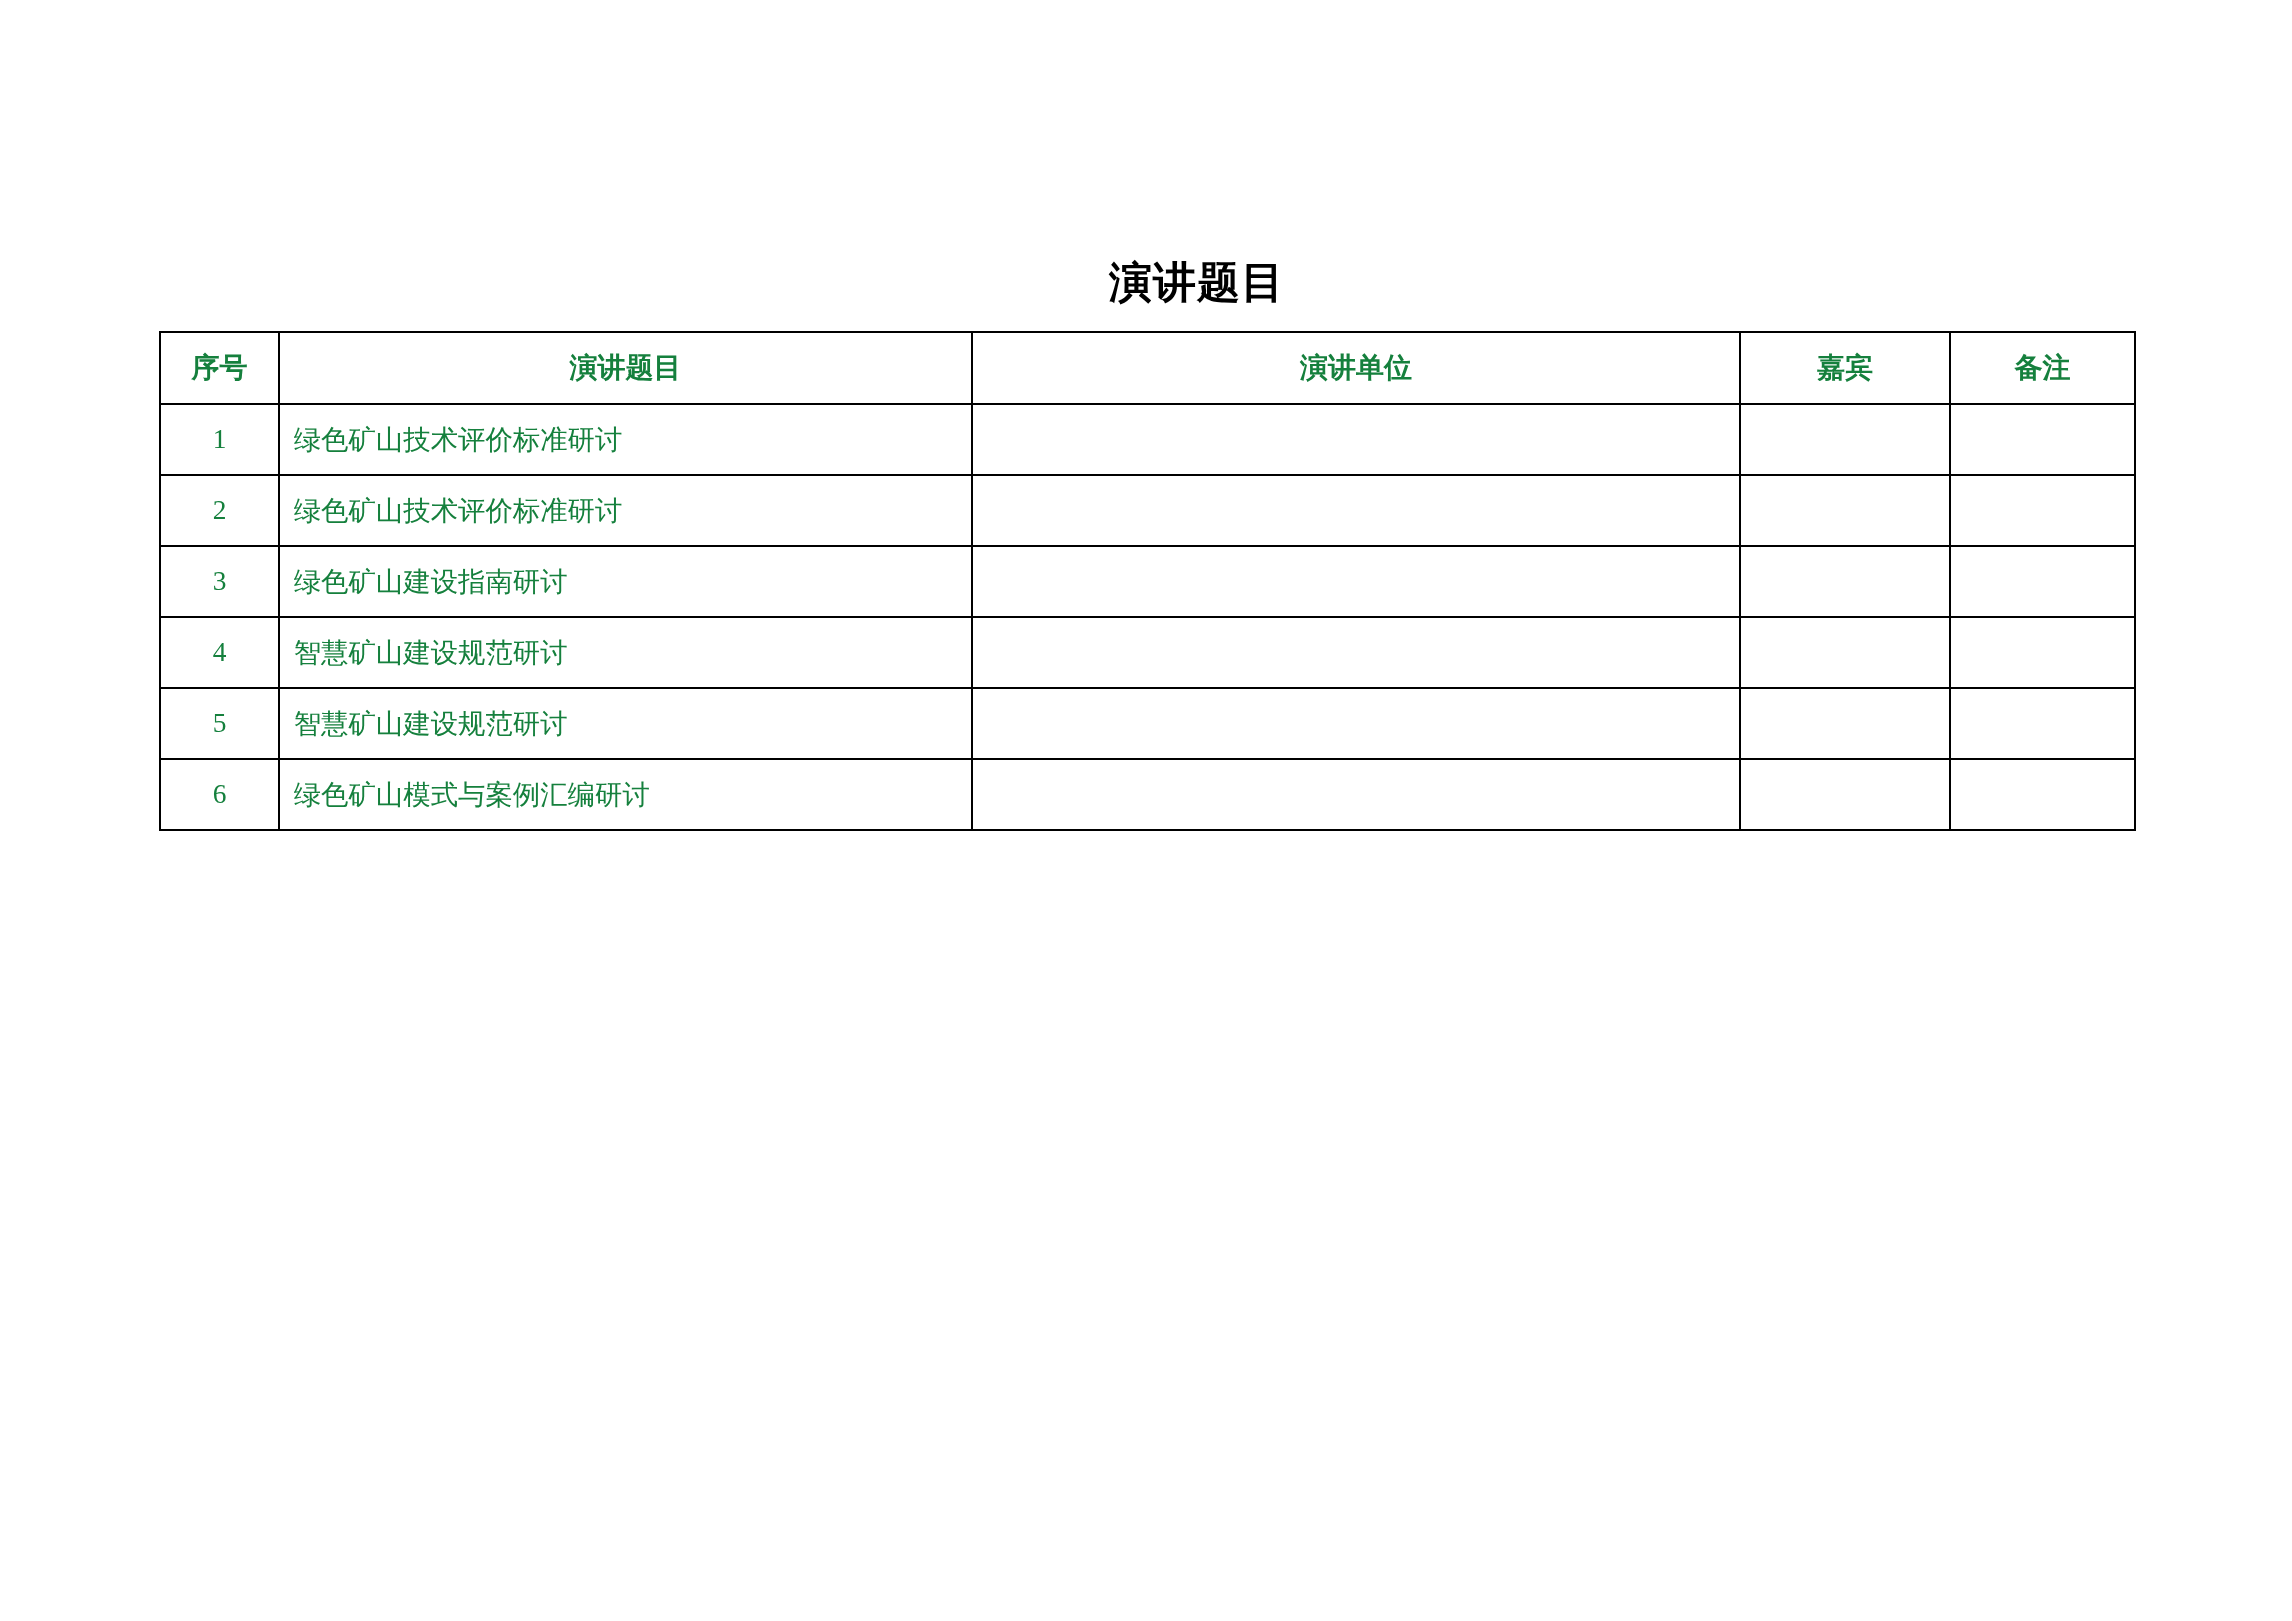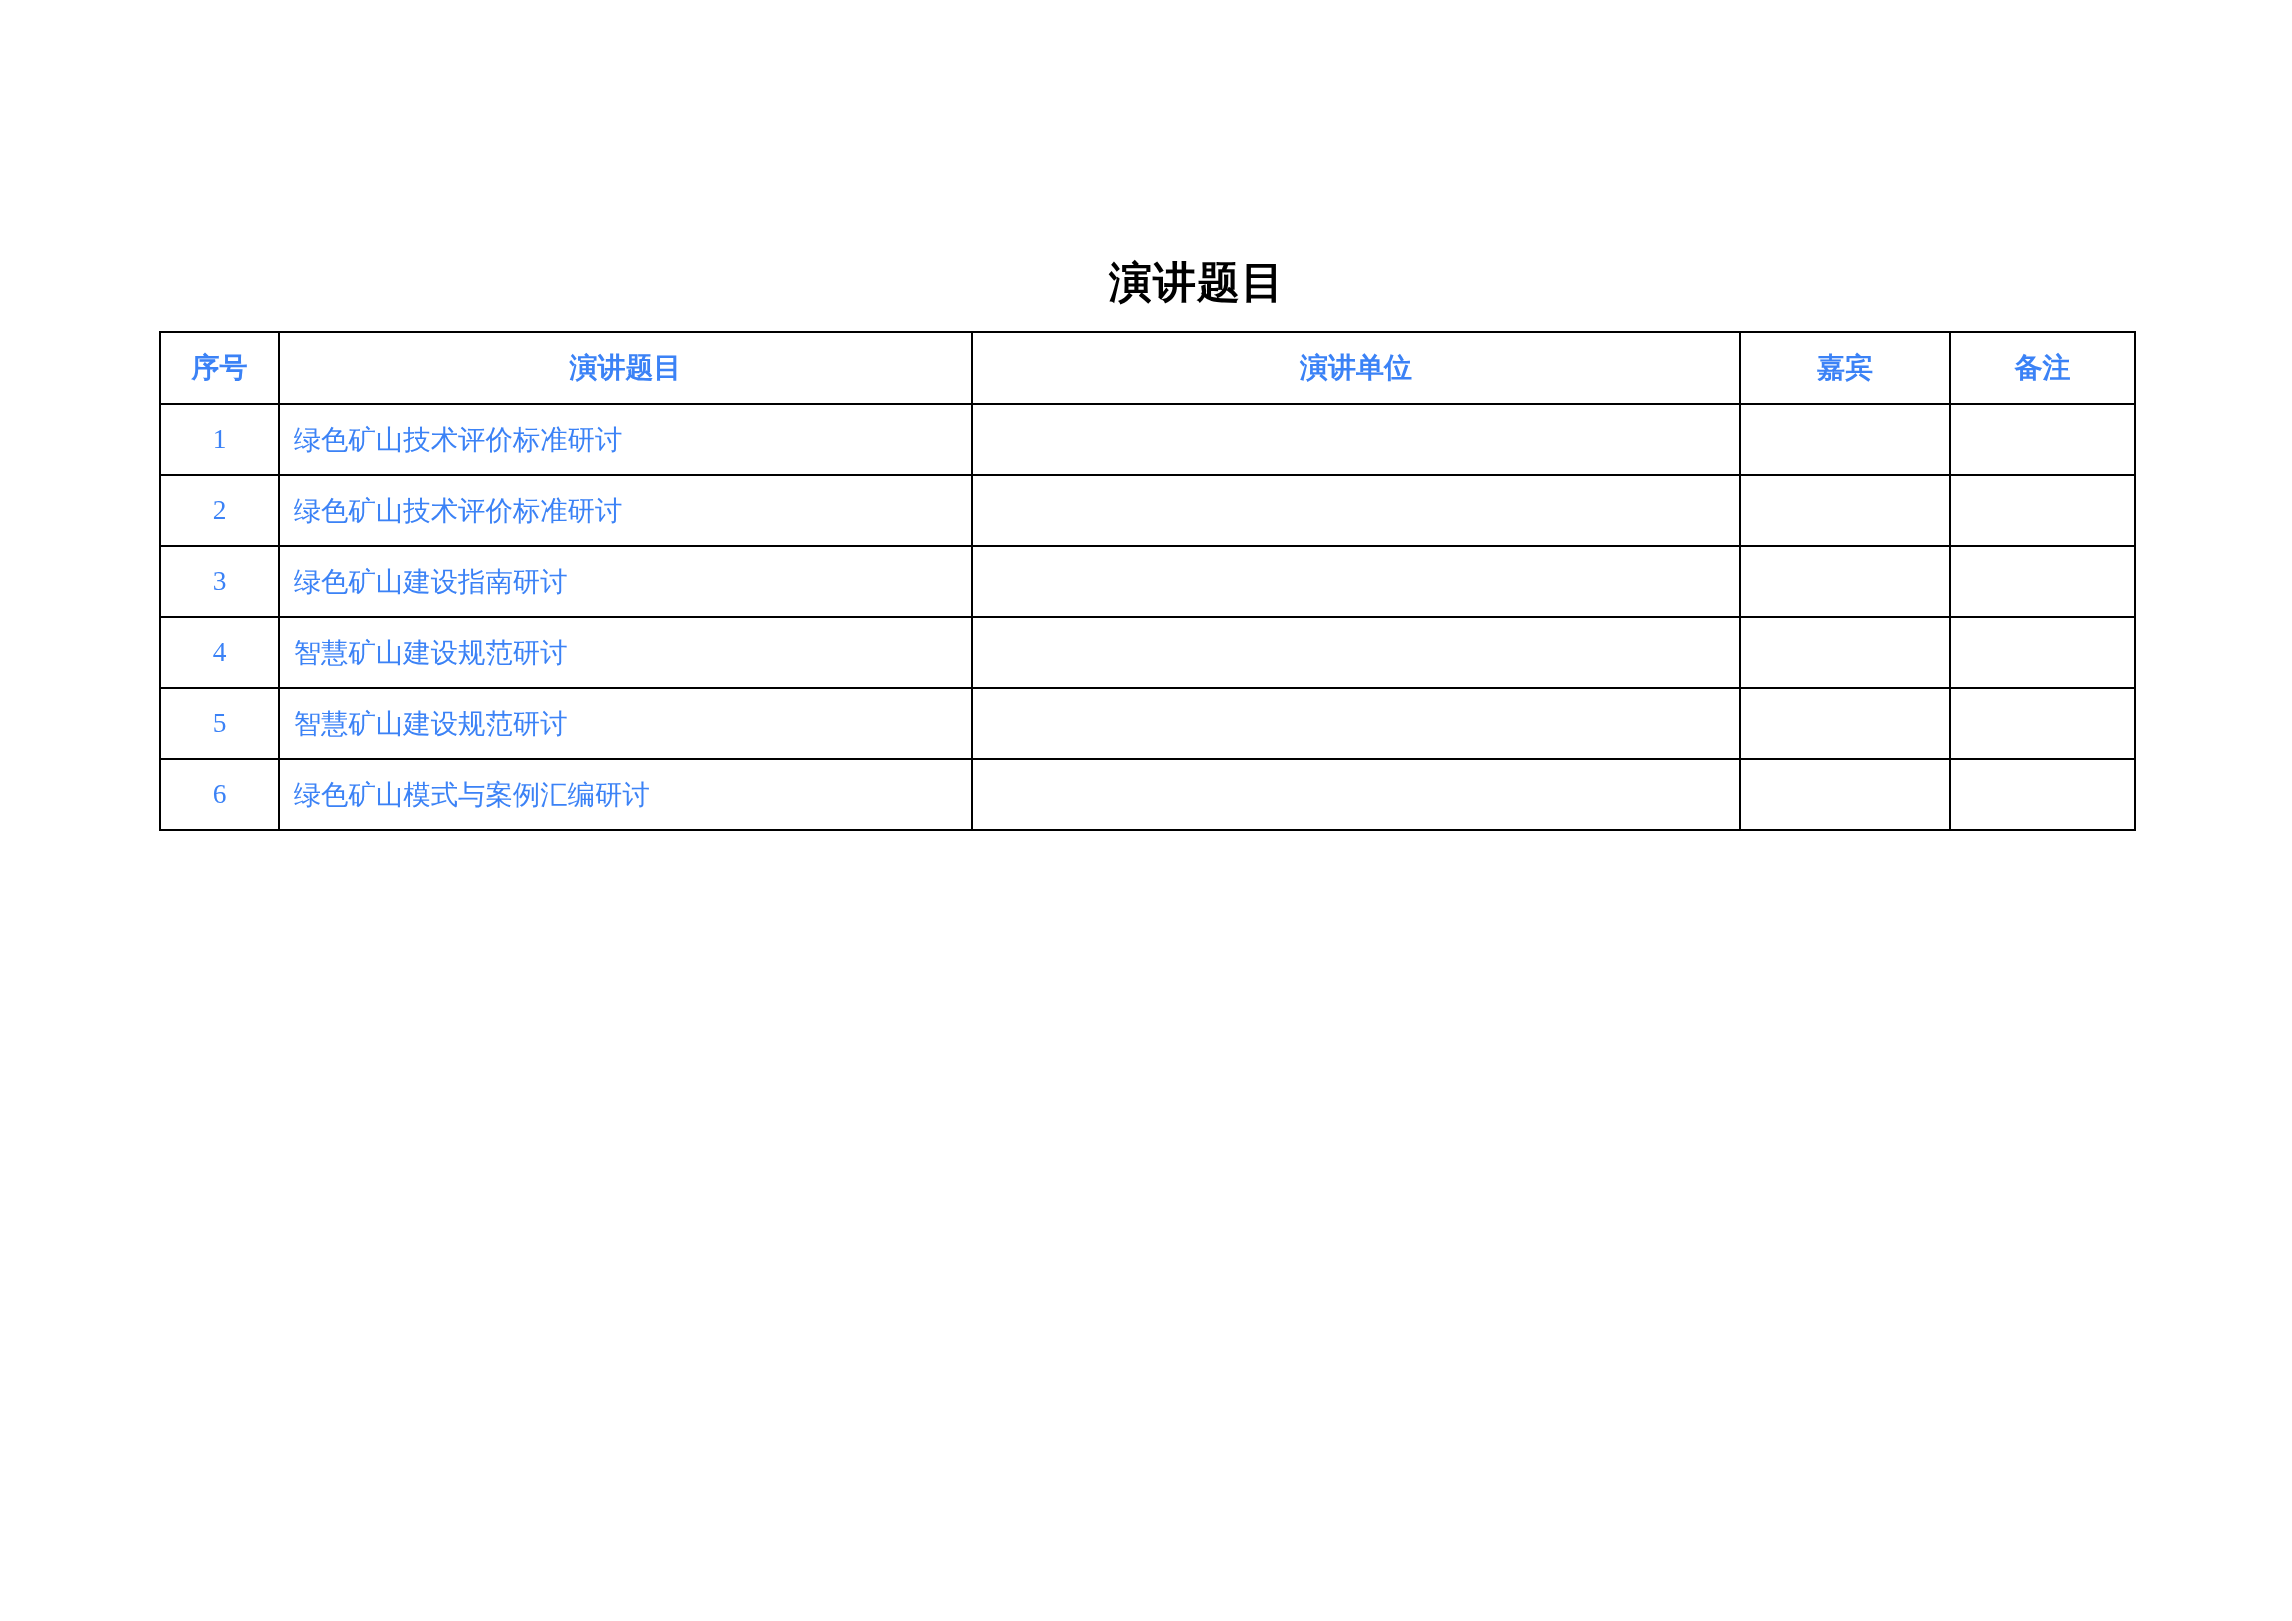--- a/index.html
+++ b/index.html
@@ -44,21 +44,21 @@
   .seminar-table col.c-guest { width: 210px; }
   .seminar-table col.c-note  { width: 185px; }
 
   .seminar-table th, .seminar-table td {
     border: 2px solid #000000;
     border-top-width: 2.9px;
     border-bottom-width: 2.9px;
     padding: 16px;
     vertical-align: middle;
     font-family: "Liberation Serif", serif;
-    color: #3b82f6;
+    color: #15803d;
     overflow: hidden;
     white-space: nowrap;
   }
   .seminar-table thead tr { height: 69px; }
   .seminar-table tbody tr { height: 71px; }
 
   .seminar-table th {
     font-size: 28px;
     font-weight: bold;
     text-align: center;

